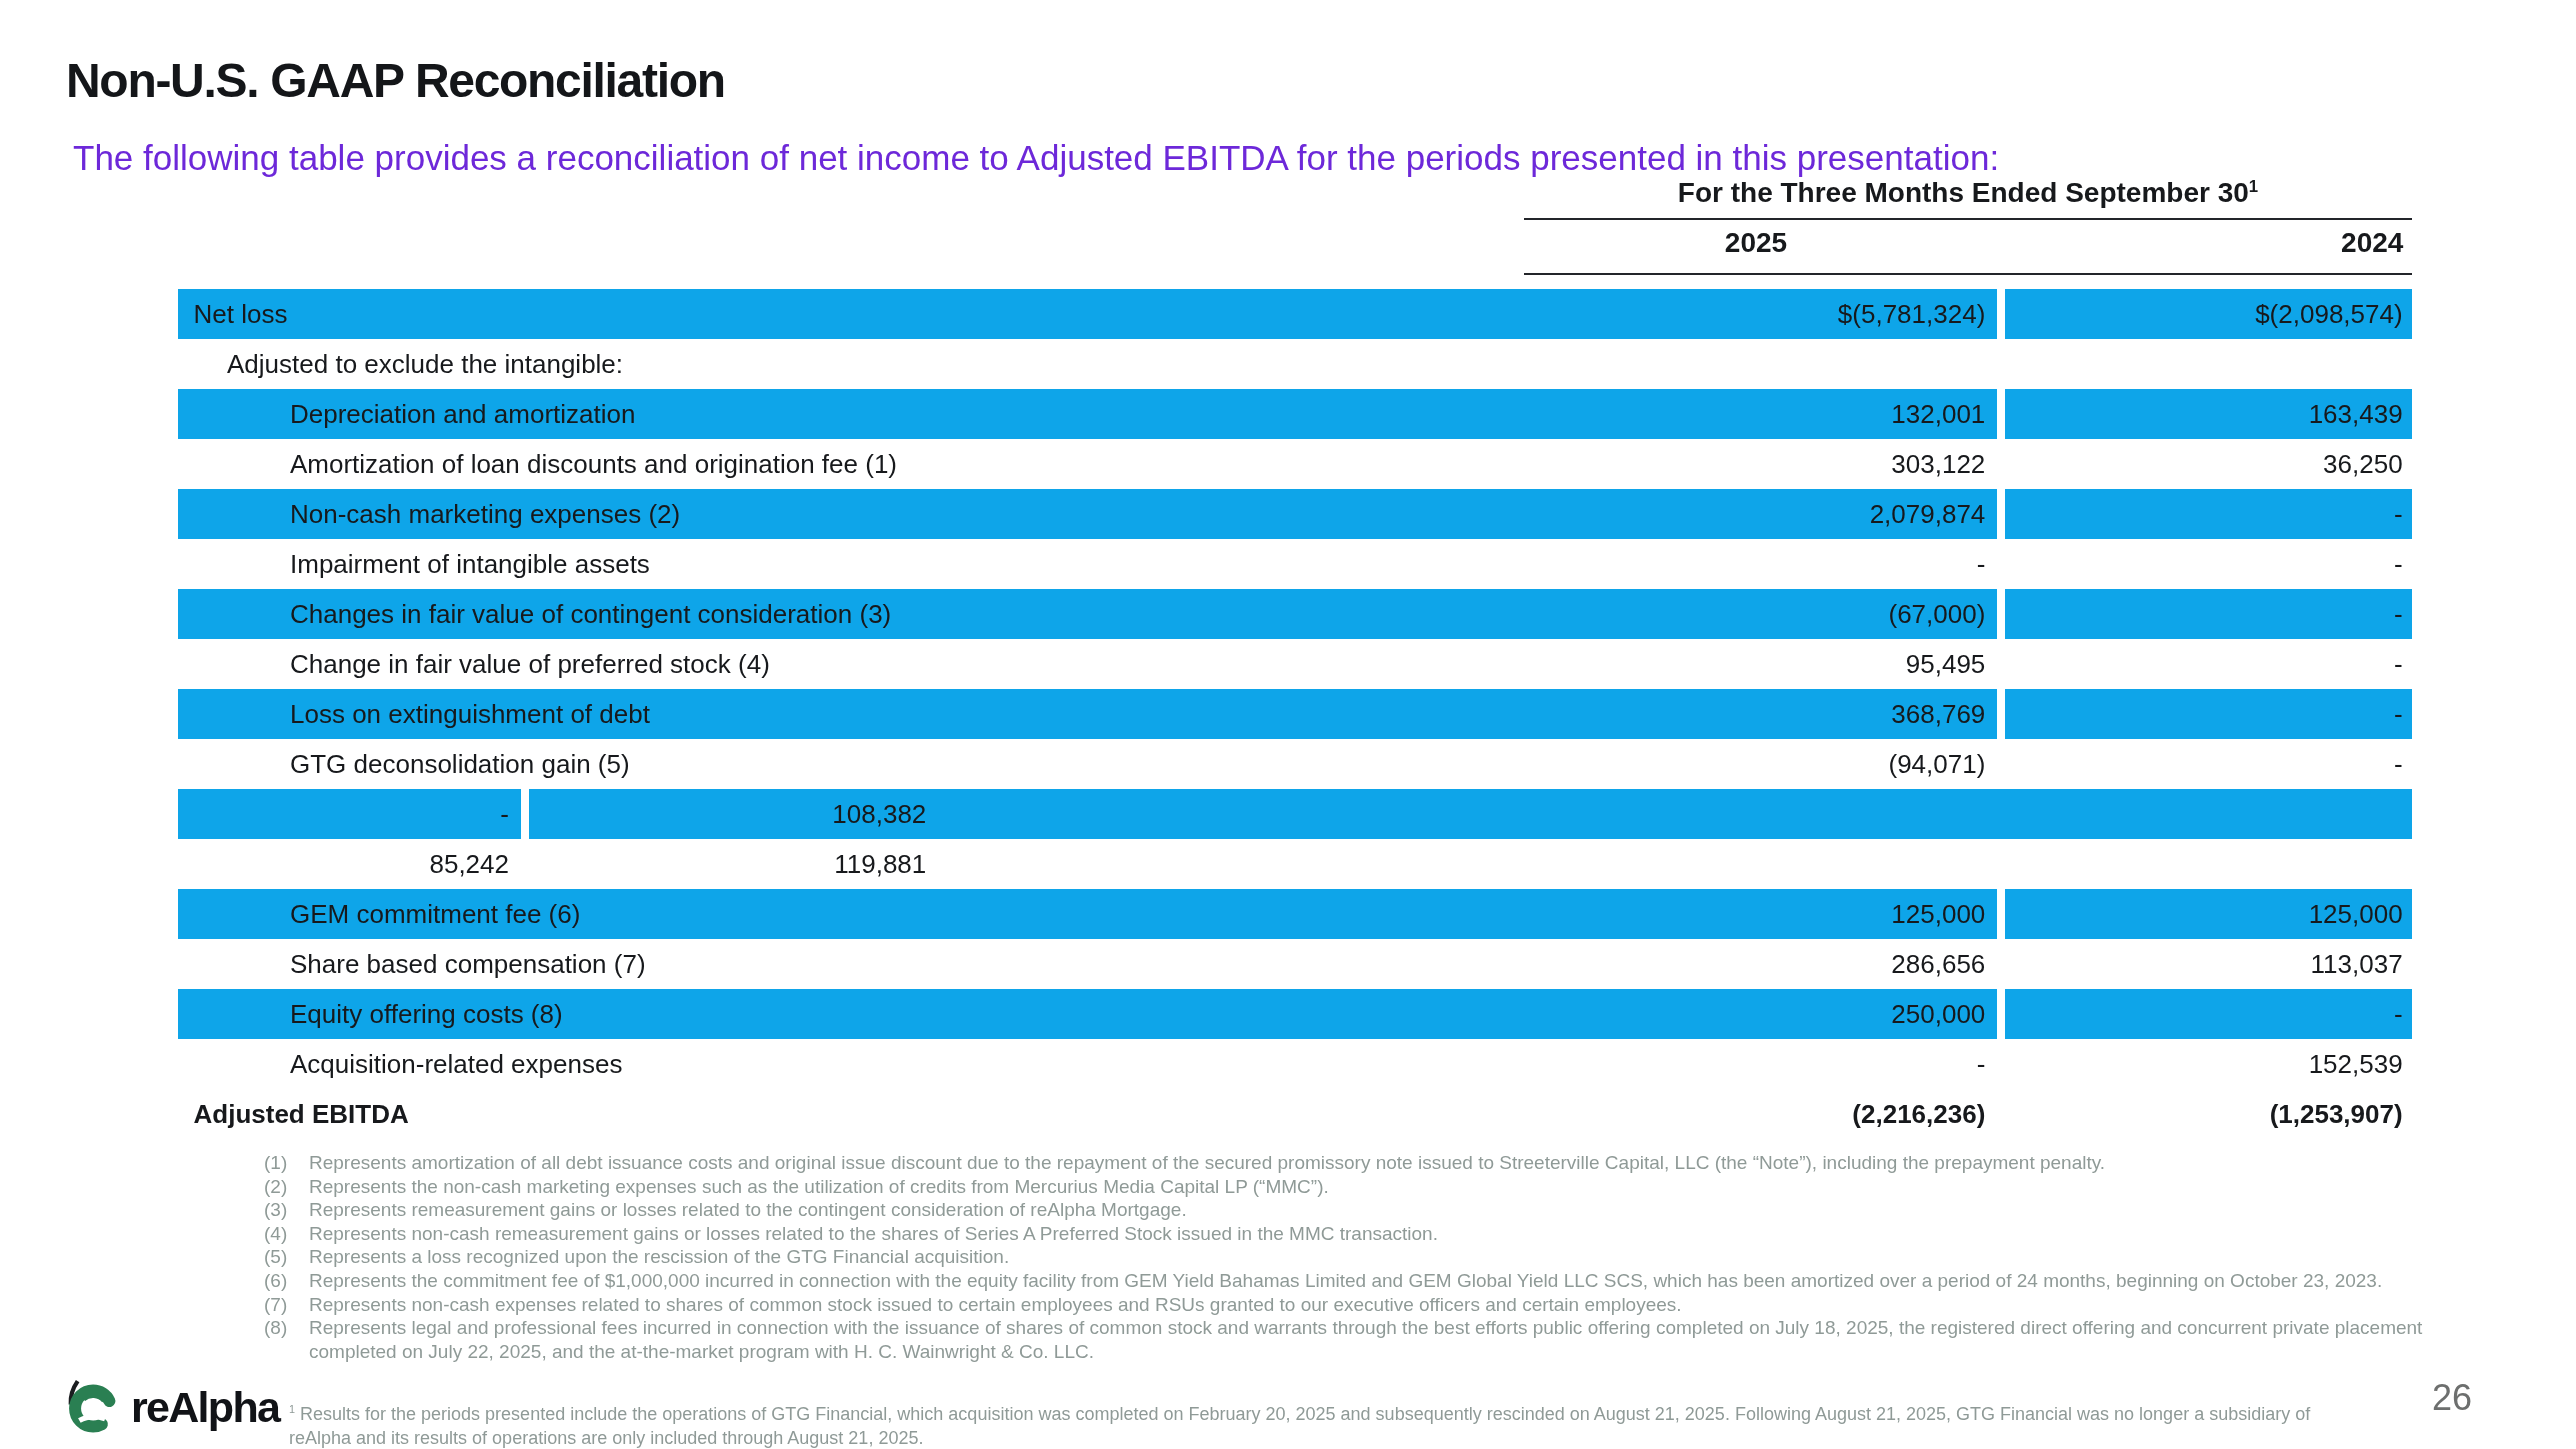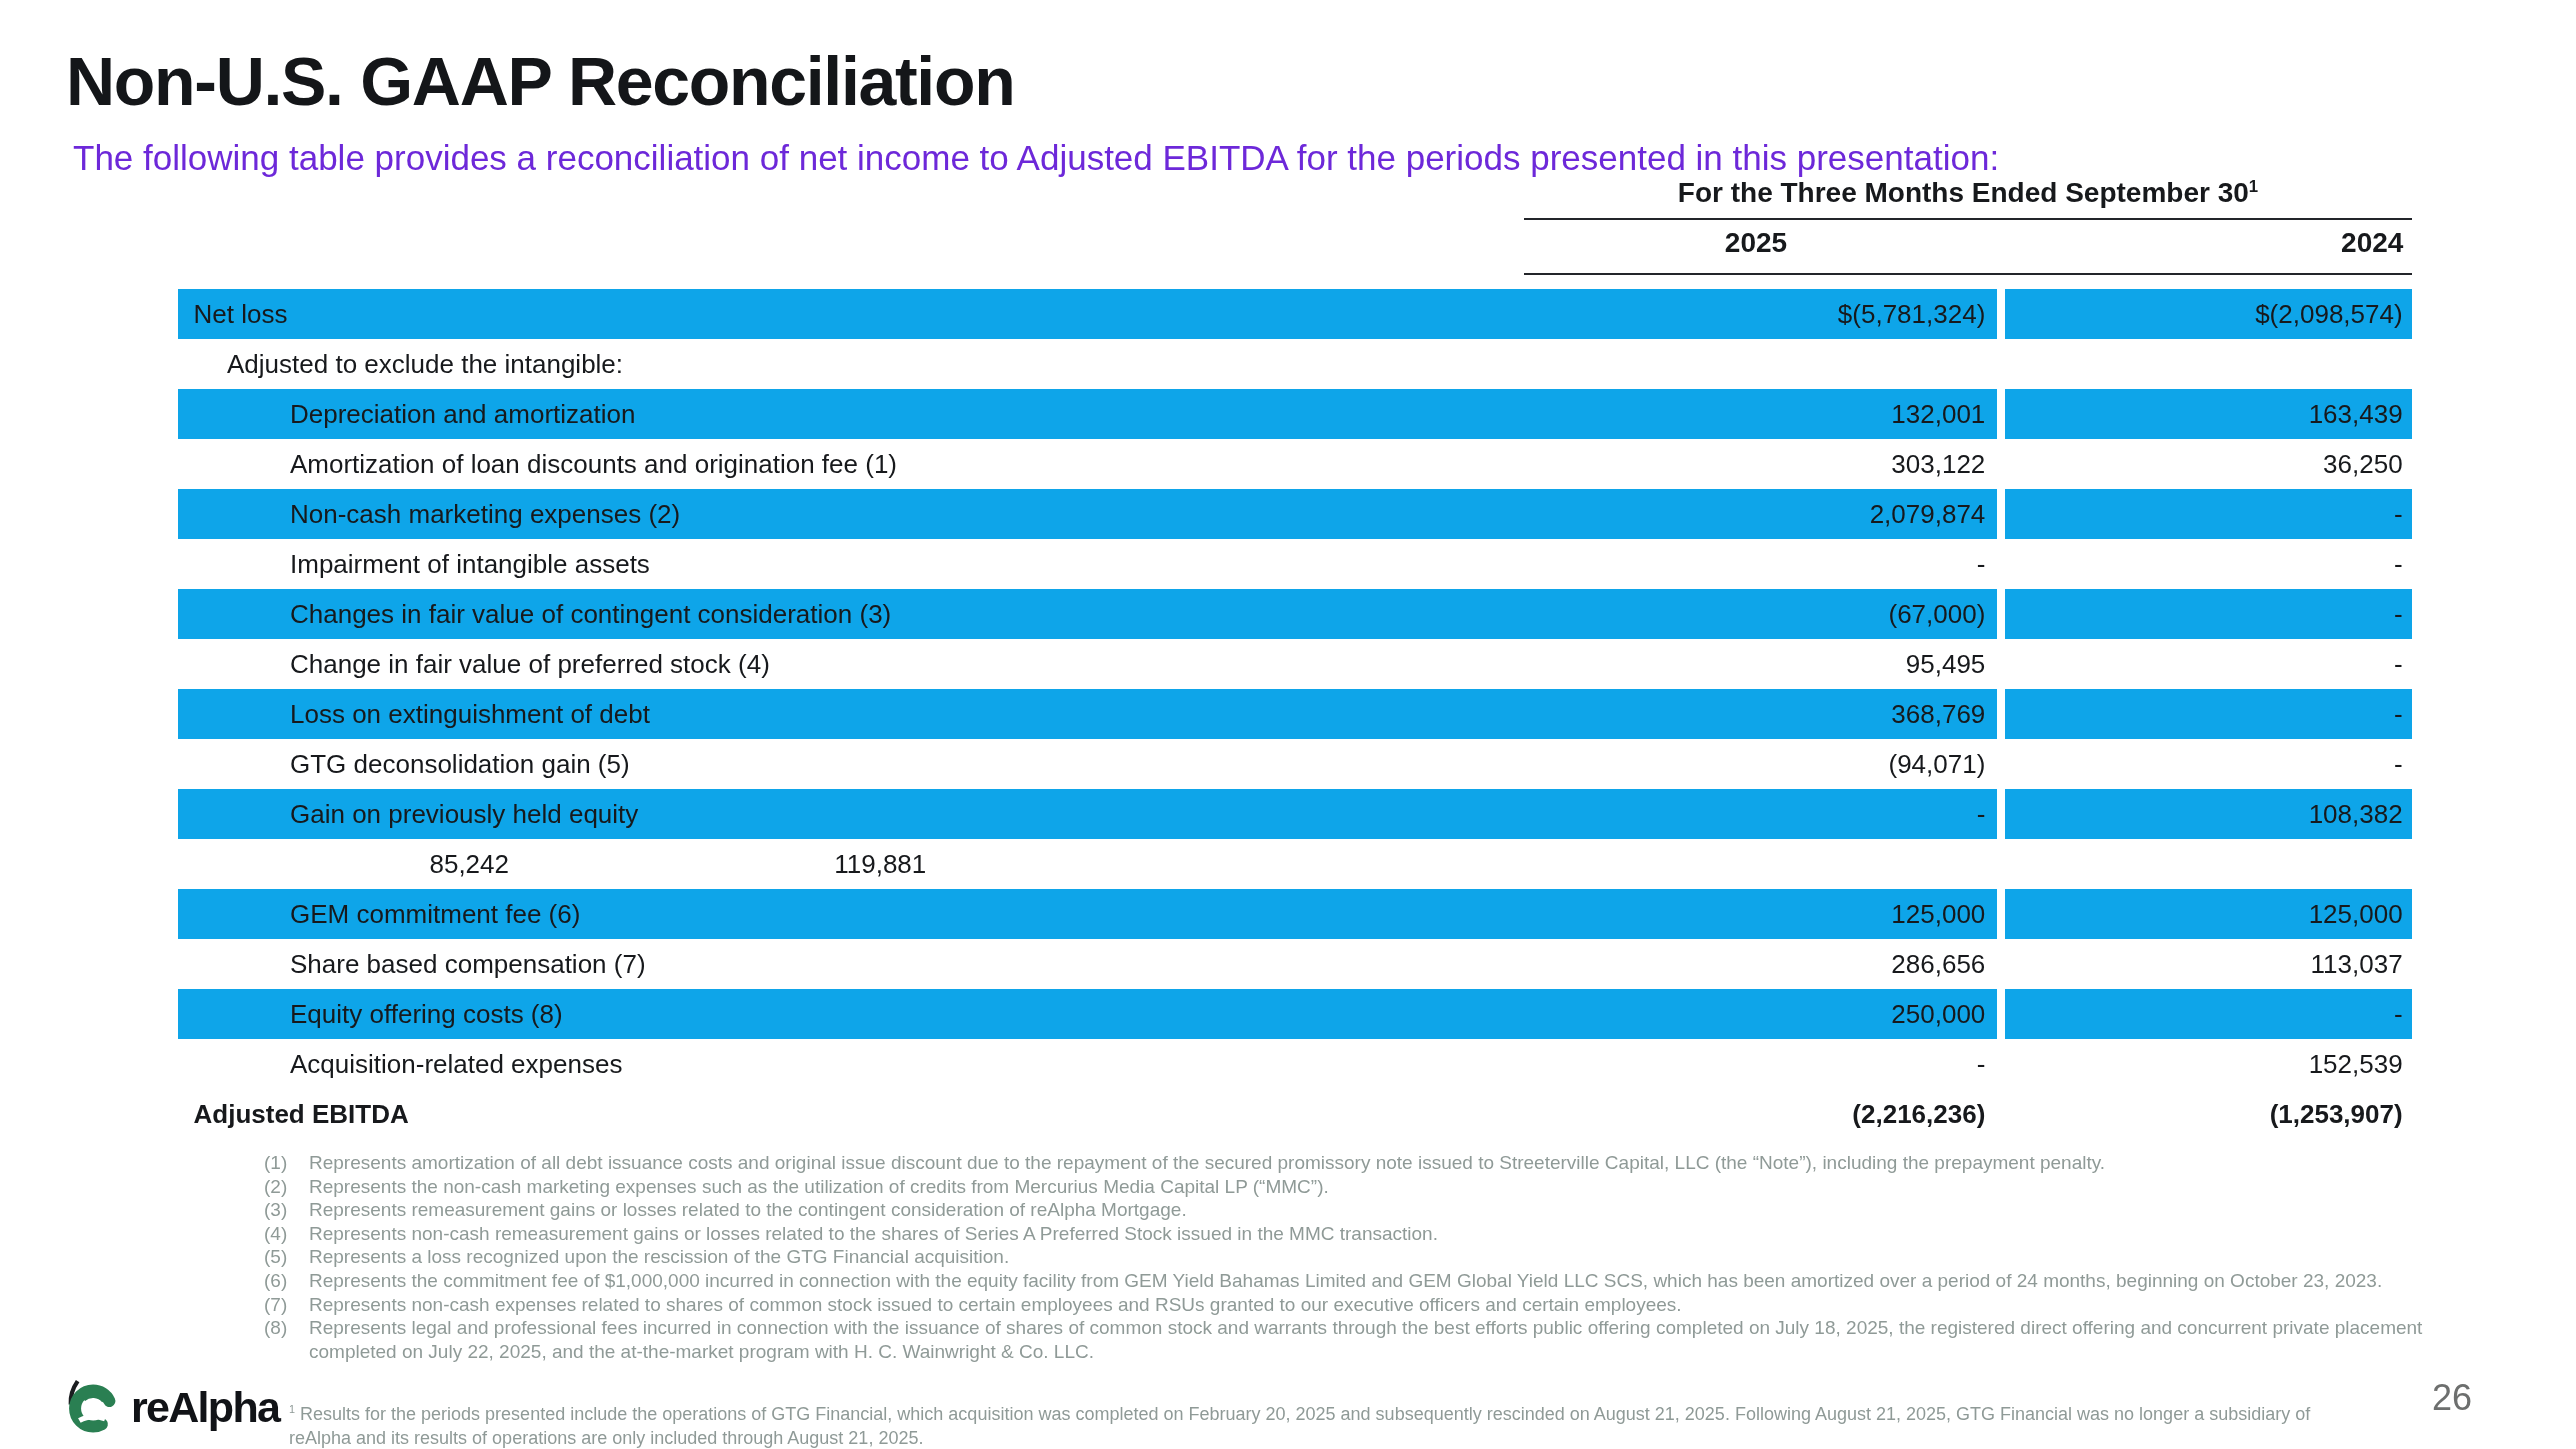--- a/index.html
+++ b/index.html
@@ -4,21 +4,21 @@
 <style>
   * { margin:0; padding:0; box-sizing:border-box; }
   html,body { background:#ffffff; }
   #slide {
     position:relative; width:2576px; height:1449px; overflow:hidden;
     background:#ffffff; color:#17191c;
     font-family:"Liberation Sans","DejaVu Sans",sans-serif;
   }
   .title {
     position:absolute; left:66px; top:38px;
-    font-size:68px; font-weight:700; letter-spacing:-1.3px; line-height:86px;
+    font-size:48px; font-weight:700; letter-spacing:-1.3px; line-height:86px;
     color:#141619;
   }
   .subtitle {
     position:absolute; left:73px; top:136px;
     font-size:35px; line-height:43px; color:#6d28d9;
   }
   
   .thead { position:absolute; left:1524px; top:170px; width:888px; }
   .period-label { text-align:center; font-size:28px; font-weight:700; line-height:34px; }
   .period-label sup { font-size:60%; vertical-align:super; }
@@ -129,21 +129,20 @@
         <div class="colgap"></div>
         <div class="cell num c2024">-</div>
       </div>
       <div class="trow">
         <div class="cell label ind2">GTG deconsolidation gain (5)</div>
         <div class="cell num">(94,071)</div>
         <div class="colgap"></div>
         <div class="cell num c2024">-</div>
       </div>
       <div class="trow shaded">
-        <div class="cell label ind2">Gain on previously held equity</div>
         <div class="cell num">-</div>
         <div class="colgap"></div>
         <div class="cell num c2024">108,382</div>
       </div>
       <div class="trow">
         <div class="cell num">85,242</div>
         <div class="colgap"></div>
         <div class="cell num c2024">119,881</div>
       </div>
       <div class="trow shaded">

